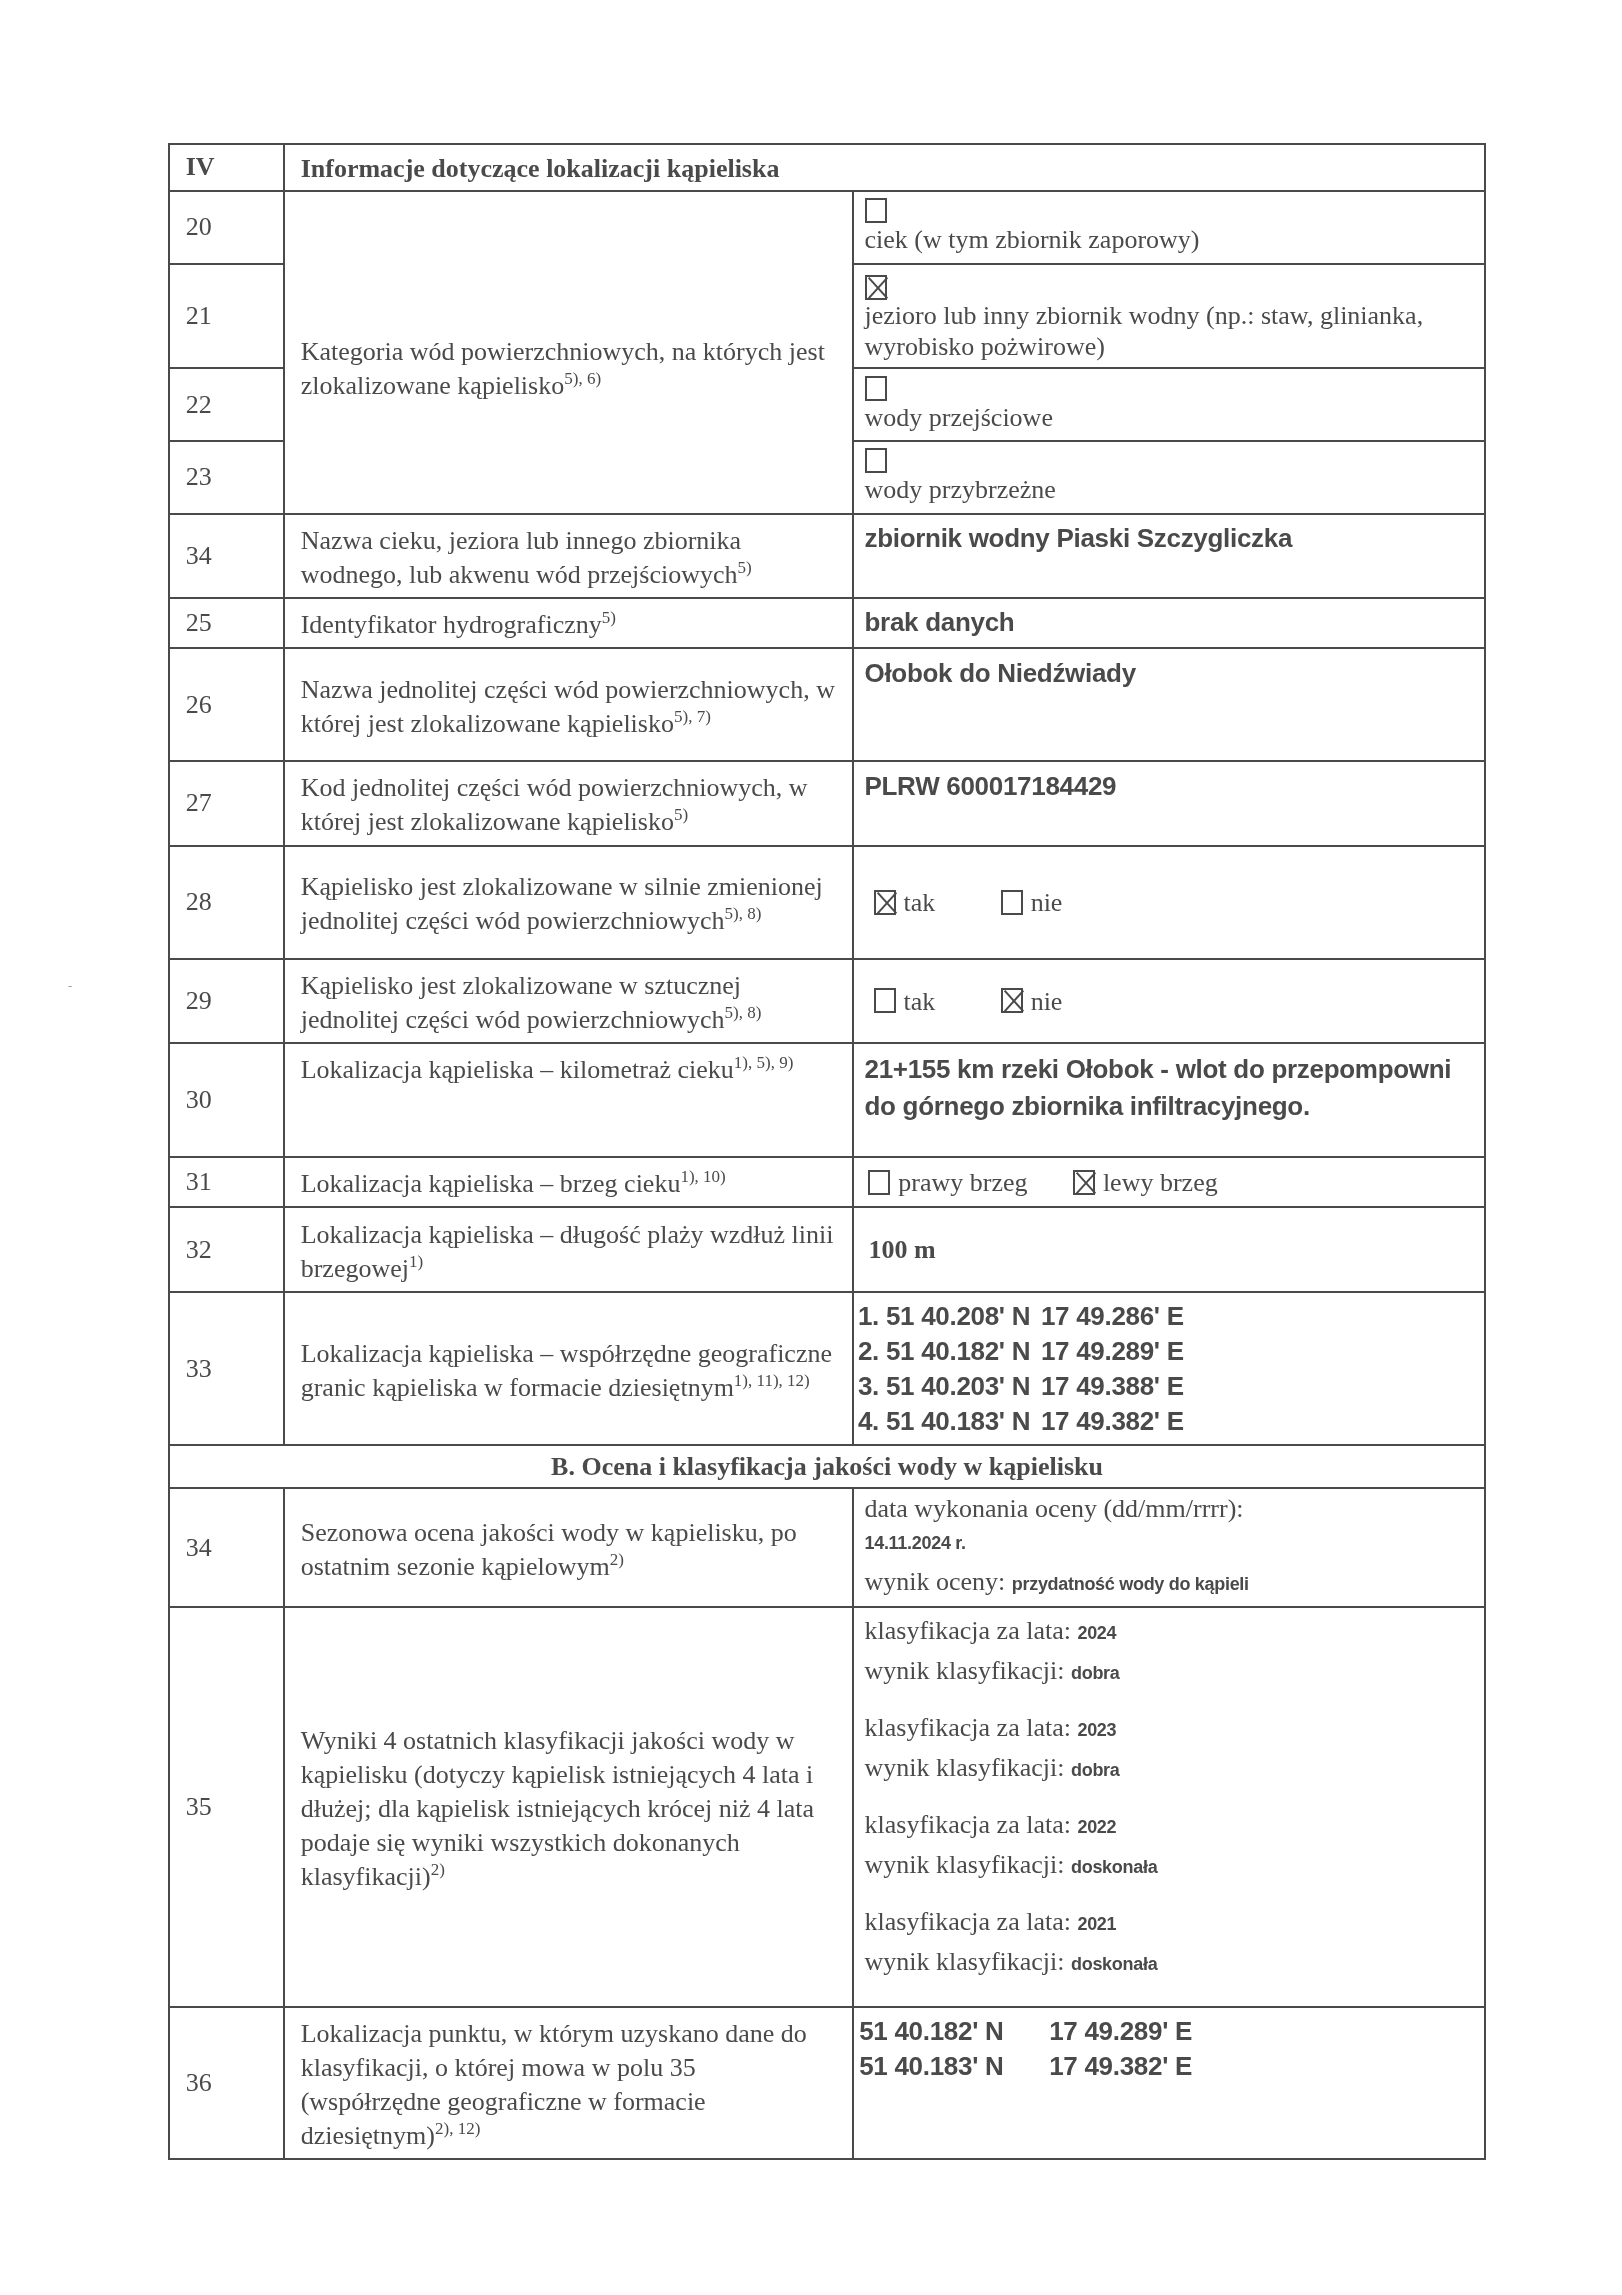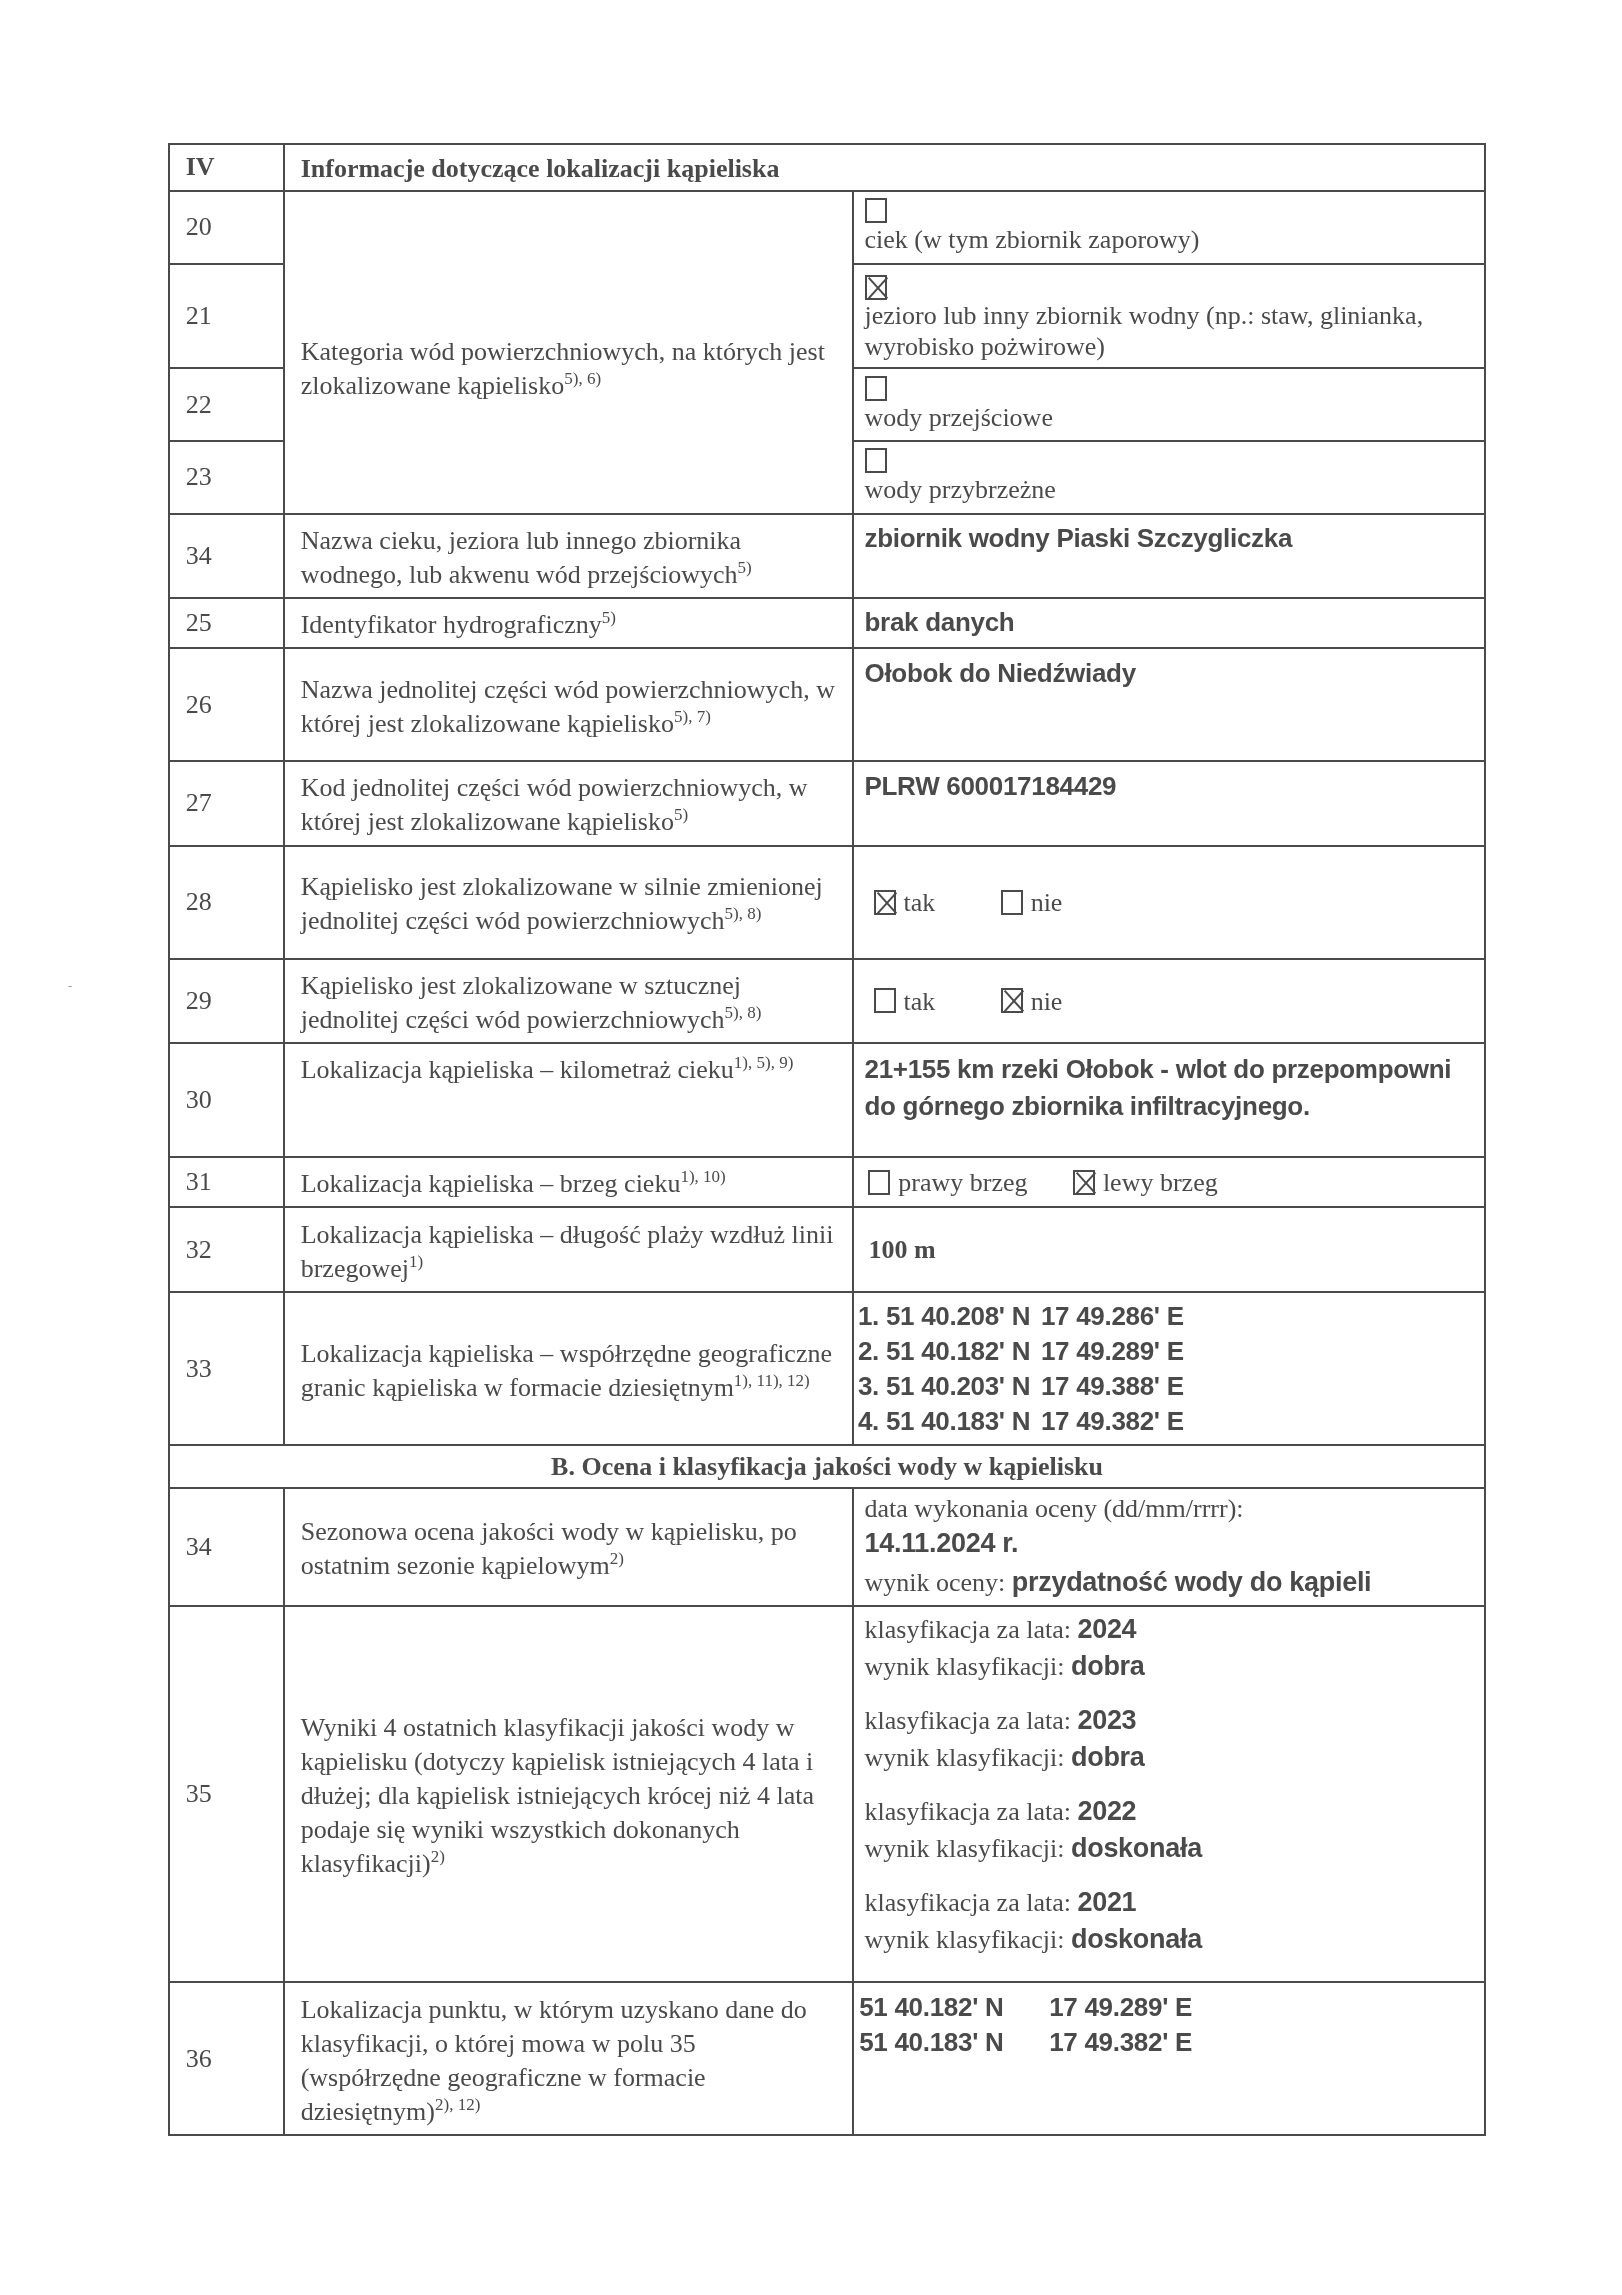--- a/index.html
+++ b/index.html
@@ -14,21 +14,21 @@
     border: 2.6px solid #4a4a4a; vertical-align: top; padding: 0;
     font-size: 26px; line-height: 34px;
   }
   col.c1 { width: 115px; } col.c2 { width: 569px; } col.c3 { width: 632px; }
   .num { vertical-align: middle !important; padding-left: 15.7px !important; font-size: 27.5px; }
   .lbl { padding: 9.2px 13px 5.2px 15.7px !important; vertical-align: middle !important; }
   .lbl.top { vertical-align: top !important; }
   .val { padding: 6.5px 10.5px 5.2px 10.5px !important; }
   .val.mid { vertical-align: middle !important; }
   .bold { font-weight: bold; }
-  .sans { font-family: "Liberation Sans", "DejaVu Sans", sans-serif; font-weight: bold; color: #4a4a4a; font-size: 27px; letter-spacing: -0.3px; }
+  .sans { font-family: "Liberation Sans", "DejaVu Sans", sans-serif; font-weight: bold; color: #4a4a4a; font-size: 18px; letter-spacing: -0.3px; }
   sup { font-size: 17px; vertical-align: super; line-height: 0; }
   .hdr td { height: 41px; }
   .section { text-align: center; font-weight: bold; vertical-align: middle !important; height: 41px; }
   .chk { display: inline-block; width: 22px; height: 25px; border: 2.6px solid #4a4a4a;
          box-sizing: border-box; vertical-align: -3.9px; margin-right: 7.9px; position: relative; }
   .chk.x::before, .chk.x::after { content: ""; position: absolute; left: -2.6px; top: 9.8px; width: 28px; height: 2px;
          background: #4a4a4a; }
   .chk.x::before { transform: rotate(48deg); }
   .chk.x::after { transform: rotate(-48deg); }
   .opt { display: inline-flex; align-items: flex-start; flex-direction: column; }

